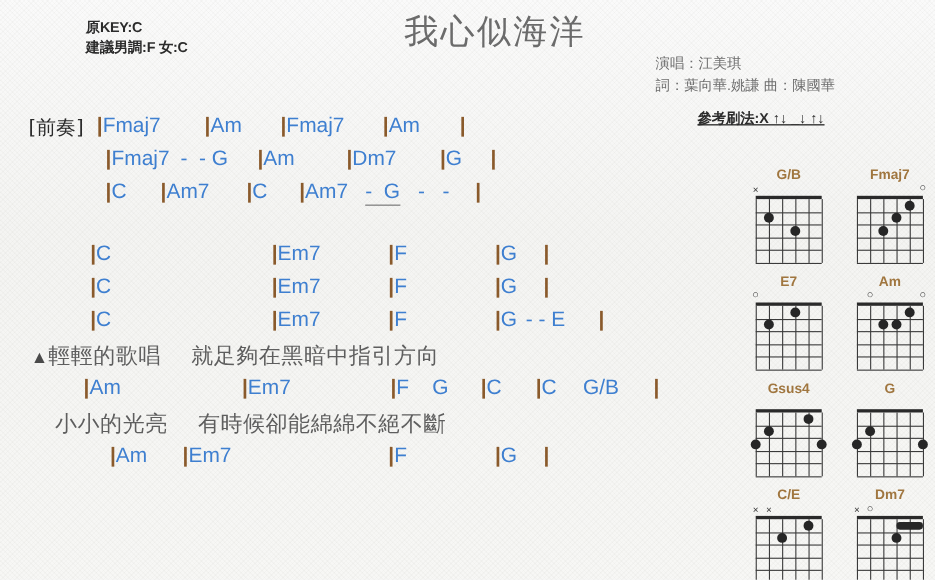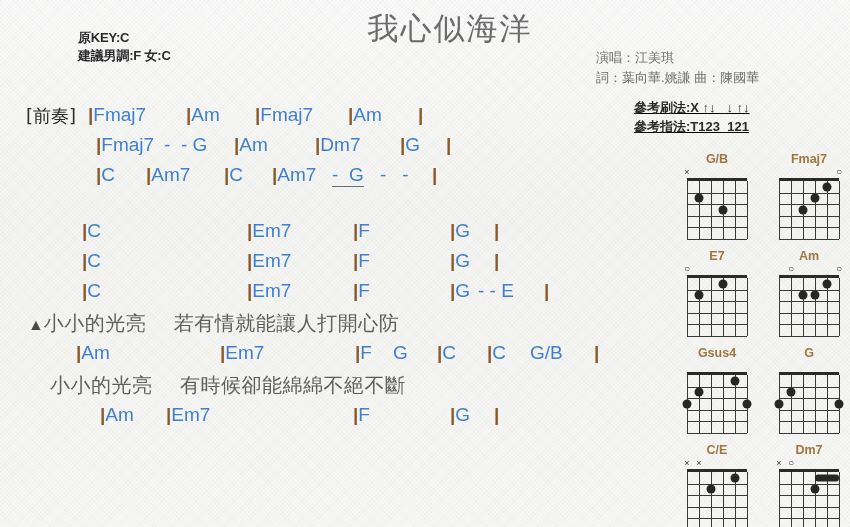--- a/index.html
+++ b/index.html
@@ -23,21 +23,21 @@
       repeating-linear-gradient(45deg, rgba(170,170,160,0.055) 0px, rgba(170,170,160,0.055) 1px, transparent 1px, transparent 3px),
       repeating-linear-gradient(-45deg, rgba(160,160,150,0.05) 0px, rgba(160,160,150,0.05) 1px, transparent 1px, transparent 3px),
       linear-gradient(180deg, #fafafa 0%, #f4f4f2 40%, #f7f7f5 100%);
     overflow: hidden;
   }
 
   
   .keyinfo {
     position: absolute;
     left: 78px;
-    top: 29px;
+    top: 16px;
     line-height: 1.42;
   }
   .keyinfo div {
     font-size: 13px;
     color: #2b2b2b;
     font-weight: bold;
     white-space: nowrap;
     letter-spacing: -0.2px;
   }
   .keyinfo .play {
@@ -222,21 +222,20 @@
 
   <div class="song-title">我心似海洋</div>
 
   <div class="credits">
     <div>演唱：江美琪</div>
     <div>詞：葉向華.姚謙   曲：陳國華</div>
   </div>
 
   <div class="refinfo">
     <div>參考刷法:X ↑↓ _↓ ↑↓</div>
-    <div>參考指法:T123_121</div>
   </div>
 
   <div class="sheet" id="sheet">
       <div class="line">
         <span class="seg sectlabel" style="left: 26px;">[前奏]</span>
         <span class="seg" style="left: 88px;"><span class="bar">|</span><span class="chordtxt">Fmaj7</span></span>
         <span class="seg" style="left: 186px;"><span class="bar">|</span><span class="chordtxt">Am</span></span>
         <span class="seg" style="left: 255px;"><span class="bar">|</span><span class="chordtxt">Fmaj7</span></span>
         <span class="seg" style="left: 348px;"><span class="bar">|</span><span class="chordtxt">Am</span></span>
         <span class="seg" style="left: 418px;"><span class="bar">|</span></span>
@@ -275,21 +274,21 @@
       </div>
       <div class="line">
         <span class="seg" style="left: 82px;"><span class="bar">|</span><span class="chordtxt">C</span></span>
         <span class="seg" style="left: 247px;"><span class="bar">|</span><span class="chordtxt">Em7</span></span>
         <span class="seg" style="left: 353px;"><span class="bar">|</span><span class="chordtxt">F</span></span>
         <span class="seg" style="left: 450px;"><span class="bar">|</span><span class="chordtxt">G</span></span>
         <span class="seg" style="left: 478px;"><span class="chordtxt">- - E</span></span>
         <span class="seg" style="left: 544px;"><span class="bar">|</span></span>
       </div>
       <div class="line lyric">
-        <span class="seg" style="left: 28px;"><span class="marker">▲</span><span class="lyrictxt">小小的光亮    若有情就能讓人打開心防</span></span>
+        <span class="seg" style="left: 28px;"><span class="marker">▲</span><span class="lyrictxt">輕輕的歌唱    就足夠在黑暗中指引方向</span></span>
       </div>
       <div class="line">
         <span class="seg" style="left: 76px;"><span class="bar">|</span><span class="chordtxt">Am</span></span>
         <span class="seg" style="left: 220px;"><span class="bar">|</span><span class="chordtxt">Em7</span></span>
         <span class="seg" style="left: 355px;"><span class="bar">|</span><span class="chordtxt">F</span></span>
         <span class="seg" style="left: 393px;"><span class="chordtxt">G</span></span>
         <span class="seg" style="left: 437px;"><span class="bar">|</span><span class="chordtxt">C</span></span>
         <span class="seg" style="left: 487px;"><span class="bar">|</span><span class="chordtxt">C</span></span>
         <span class="seg" style="left: 530px;"><span class="chordtxt">G/B</span></span>
         <span class="seg" style="left: 594px;"><span class="bar">|</span></span>

